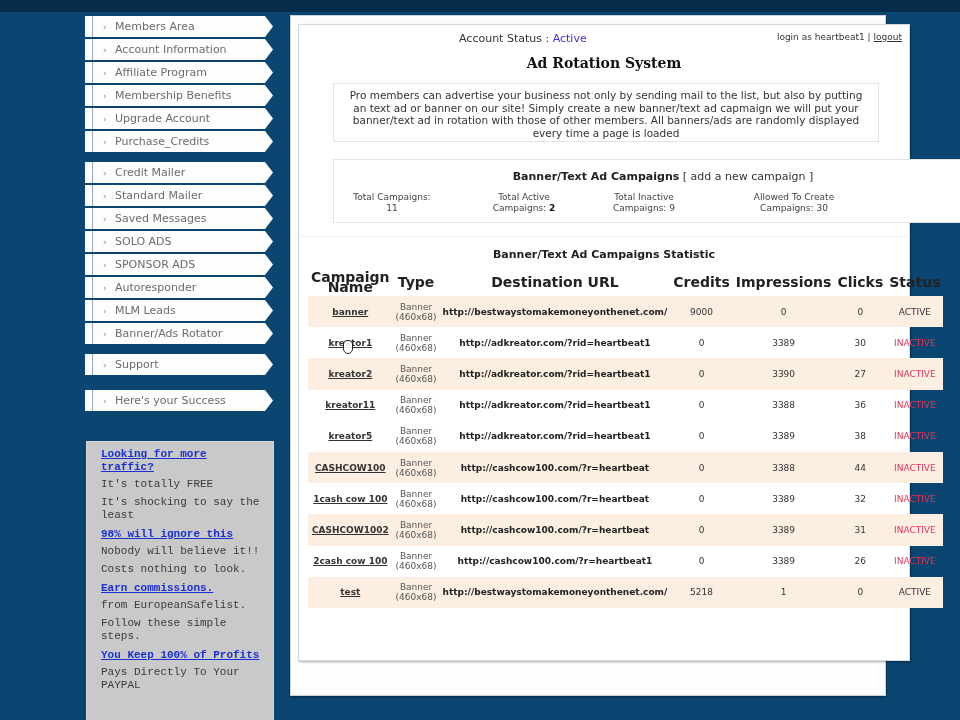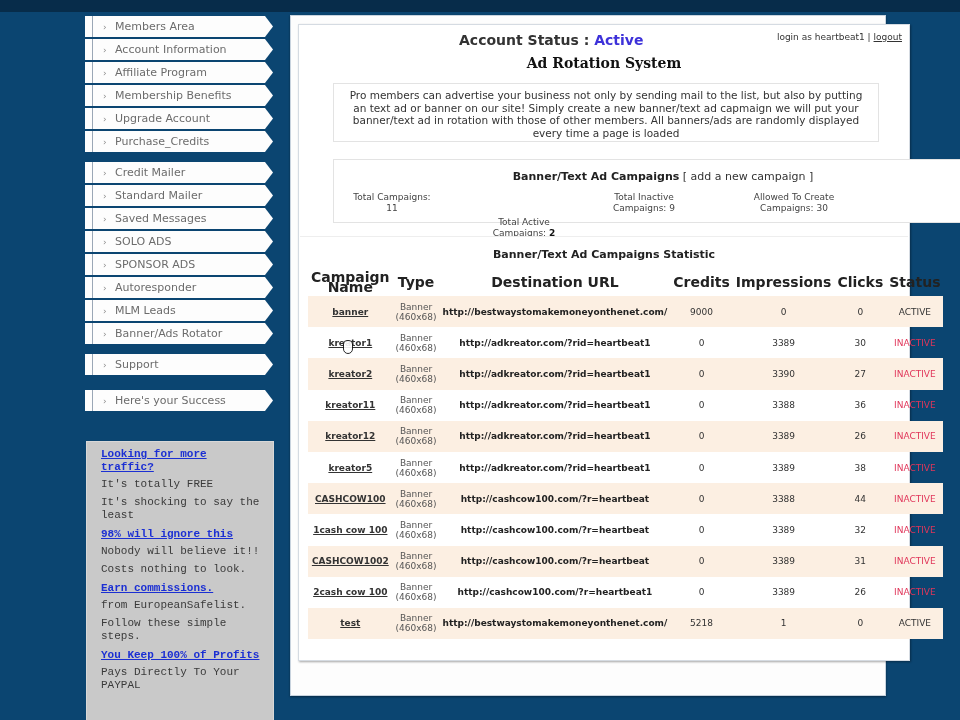--- a/index.html
+++ b/index.html
@@ -43,21 +43,21 @@
   .back-panel {
     position: absolute; left: 290px; top: 15px; width: 596px; height: 681px;
     background: #fdfdfd; border: 1px solid #c8d3de;
     box-shadow: 0 1px 2px rgba(0,0,0,.4);
   }
   .front-panel {
     position: absolute; left: 298px; top: 24px; width: 612px; height: 637px;
     background: #ffffff; border: 1px solid #d5dbe2;
     box-shadow: 1px 1px 2px rgba(0,0,0,.35);
   }
-  .status-line { position: absolute; left: 160px; top: 7px; font-size: 14px; color: #333; font-weight: bold; }
+  .status-line { position: absolute; left: 160px; top: 7px; font-size: 11px; color: #333; }
   .status-line .active { color: #3d31d9; }
   .login-line { position: absolute; right: 7px; top: 7px; font-size: 9px; color: #333; }
   .login-line a { color: #333; text-decoration: underline; }
   .page-title { position: absolute; left: 0; right: 0; top: 30px; text-align: center; font-family: "DejaVu Serif", serif; font-size: 14px; font-weight: bold; color: #111; }
 
   .info-box {
     position: absolute; left: 34px; top: 58px; width: 546px; height: 59px;
     border: 1px solid #e3e3e3; background: #fff;
     text-align: center; font-size: 10.5px; line-height: 12.5px; color: #333; padding: 5px 8px 12px;
   }
@@ -213,21 +213,21 @@
 
   <div class="summary-box">
     <div class="summary-title">
       <b>Banner/Text Ad Campaigns</b>
       <a>[ add a new campaign ]</a>
     </div>
     <div class="stat" style="left:8px;width:100px;">
       <div>Total Campaigns:</div>
       <div>11</div>
     </div>
-    <div class="stat" style="left:135px;width:110px;margin-top:25px;">
+    <div class="stat" style="left:135px;width:110px;">
       <div>Total Active</div>
       <div><span>Campaigns:</span> <b>2</b></div>
     </div>
     <div class="stat" style="left:255px;width:110px;">
       <div>Total Inactive</div>
       <div><span>Campaigns:</span> <span>9</span></div>
     </div>
     <div class="stat" style="left:400px;width:120px;">
       <div>Allowed To Create</div>
       <div><span>Campaigns:</span> <span>30</span></div>
@@ -294,32 +294,20 @@
               <div>Banner</div>
               <div>(460x68)</div>
             </td>
     <td class="url">http://adkreator.com/?rid=heartbeat1</td>
     <td>0</td>
     <td>3388</td>
     <td>36</td>
     <td class="status st-inactive">INACTIVE</td>
   </tr>
 
-  <tr class="odd">
-    <td class="name"><a>kreator12</a></td>
-    <td class="type">
-              <div>Banner</div>
-              <div>(460x68)</div>
-            </td>
-    <td class="url">http://adkreator.com/?rid=heartbeat1</td>
-    <td>0</td>
-    <td>3389</td>
-    <td>26</td>
-    <td class="status st-inactive">INACTIVE</td>
-  </tr>
 
   <tr>
     <td class="name"><a>kreator5</a></td>
     <td class="type">
               <div>Banner</div>
               <div>(460x68)</div>
             </td>
     <td class="url">http://adkreator.com/?rid=heartbeat1</td>
     <td>0</td>
     <td>3389</td>

